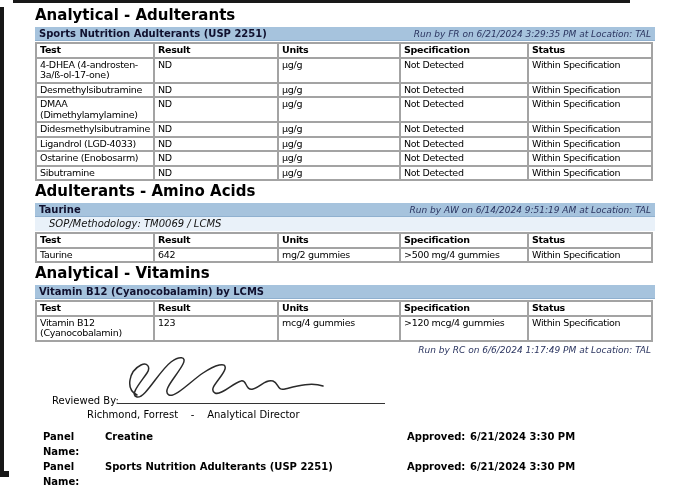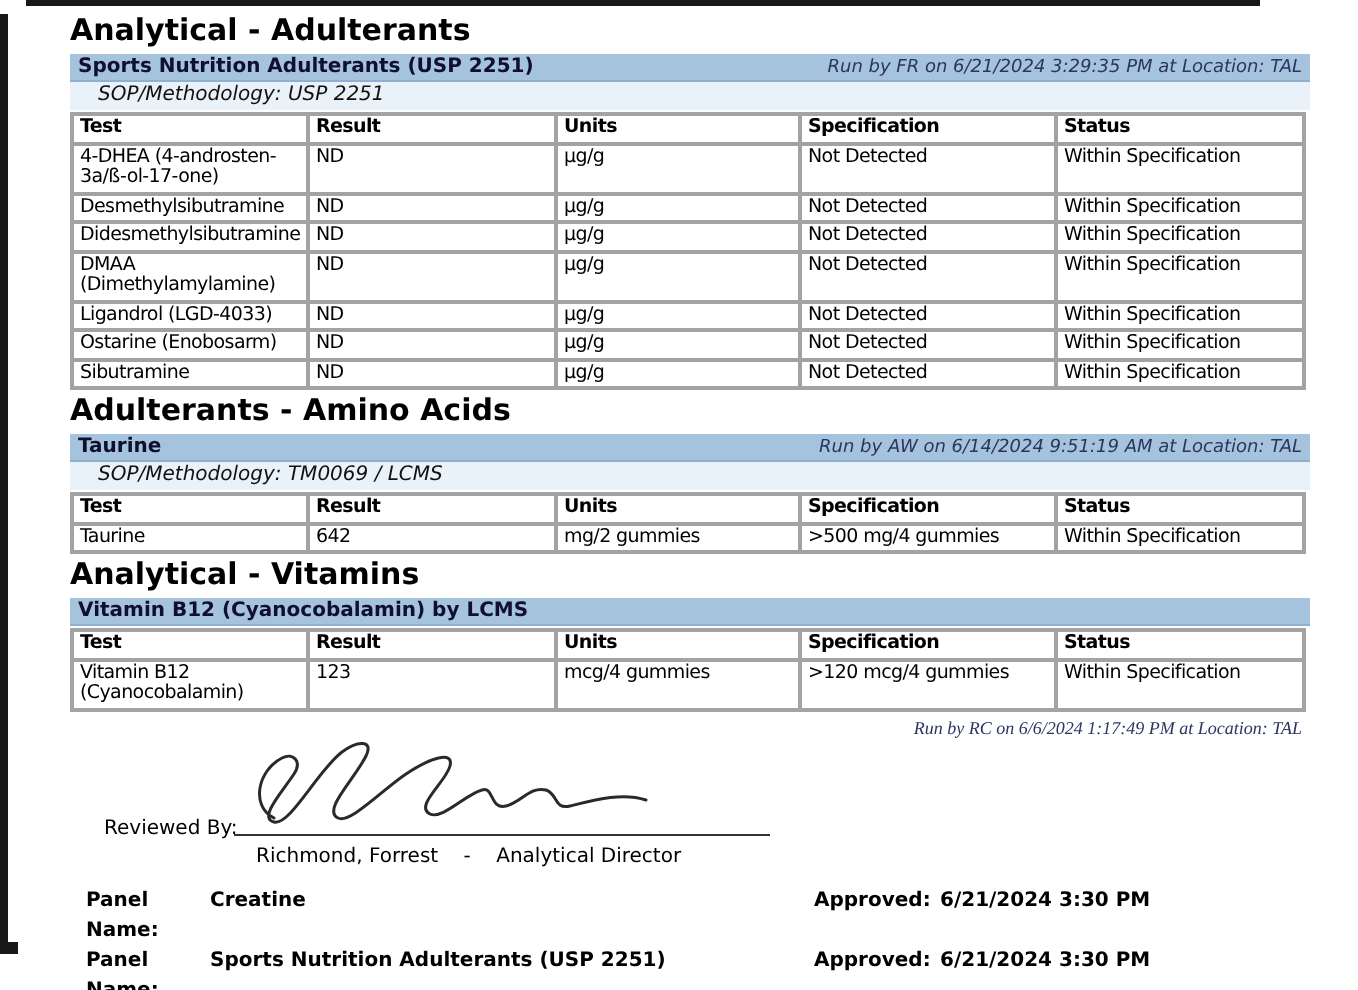--- a/index.html
+++ b/index.html
@@ -31,27 +31,26 @@
     border-collapse:collapse;width:616px;table-layout:fixed;margin-top:1px;
   }
   table.results th,table.results td{
     border:2px solid #a3a3a3;font-size:9.5px;letter-spacing:-0.3px;line-height:10.5px;
     padding:1px 3px;text-align:left;vertical-align:top;overflow:hidden;
   }
   table.results th{font-weight:bold;}
   .footer-runby{
     width:616px;text-align:right;font-size:9px;font-style:italic;color:#2b3560;
     margin-top:3px;
-    font-family:Liberation Serif, serif;
   }
   .sig-block{position:relative;margin-top:34px;height:18px;}
   .sig-label{font-size:10px;position:absolute;left:17px;bottom:1px;}
   .sig-line{position:absolute;left:82px;bottom:3px;width:268px;border-bottom:1px solid #333;}
   .sig-svg{position:absolute;left:70px;bottom:0px;}
-  .reviewer-line{margin:2px 0 0 93px;font-size:10px;white-space:pre;}
+  .reviewer-line{margin:2px 0 0 52px;font-size:10px;white-space:pre;}
   .panels{margin-top:9px;}
   .panel-row{
     display:grid;grid-template-columns:62px 302px 63px auto;padding-left:8px;
     font-size:10px;line-height:15px;font-weight:bold;
   }
 </style>
 </head>
 <body>
 
 <div class="scan-edge" id="edge-top"></div>
@@ -59,21 +58,20 @@
 <div class="scan-edge" id="edge-foot"></div>
 
 <div class="content">
 
   <div>
     <h1 class="section-heading">Analytical - Adulterants</h1>
     <div class="panel-bar">
       <span class="panel-title">Sports Nutrition Adulterants (USP 2251)</span>
       <span class="run-by">Run by FR on 6/21/2024 3:29:35 PM at Location: TAL</span>
     </div>
-    <div class="sop-row">SOP/Methodology: USP 2251</div>
     <table class="results">
       <colgroup>
           <col style="width:118px">
           <col style="width:124px">
           <col style="width:122px">
           <col style="width:128px">
           <col style="width:124px">
         </colgroup>
     <thead>
           <tr>
@@ -93,28 +91,28 @@
             <td>Within Specification</td>
           </tr>
           <tr>
             <td>Desmethylsibutramine</td>
             <td>ND</td>
             <td>µg/g</td>
             <td>Not Detected</td>
             <td>Within Specification</td>
           </tr>
           <tr>
+            <td>DMAA (Dimethylamylamine)</td>
+            <td>ND</td>
+            <td>µg/g</td>
+            <td>Not Detected</td>
+            <td>Within Specification</td>
+          </tr>
+          <tr>
             <td>Didesmethylsibutramine</td>
-            <td>ND</td>
-            <td>µg/g</td>
-            <td>Not Detected</td>
-            <td>Within Specification</td>
-          </tr>
-          <tr>
-            <td>DMAA (Dimethylamylamine)</td>
             <td>ND</td>
             <td>µg/g</td>
             <td>Not Detected</td>
             <td>Within Specification</td>
           </tr>
           <tr>
             <td>Ligandrol (LGD-4033)</td>
             <td>ND</td>
             <td>µg/g</td>
             <td>Not Detected</td>

